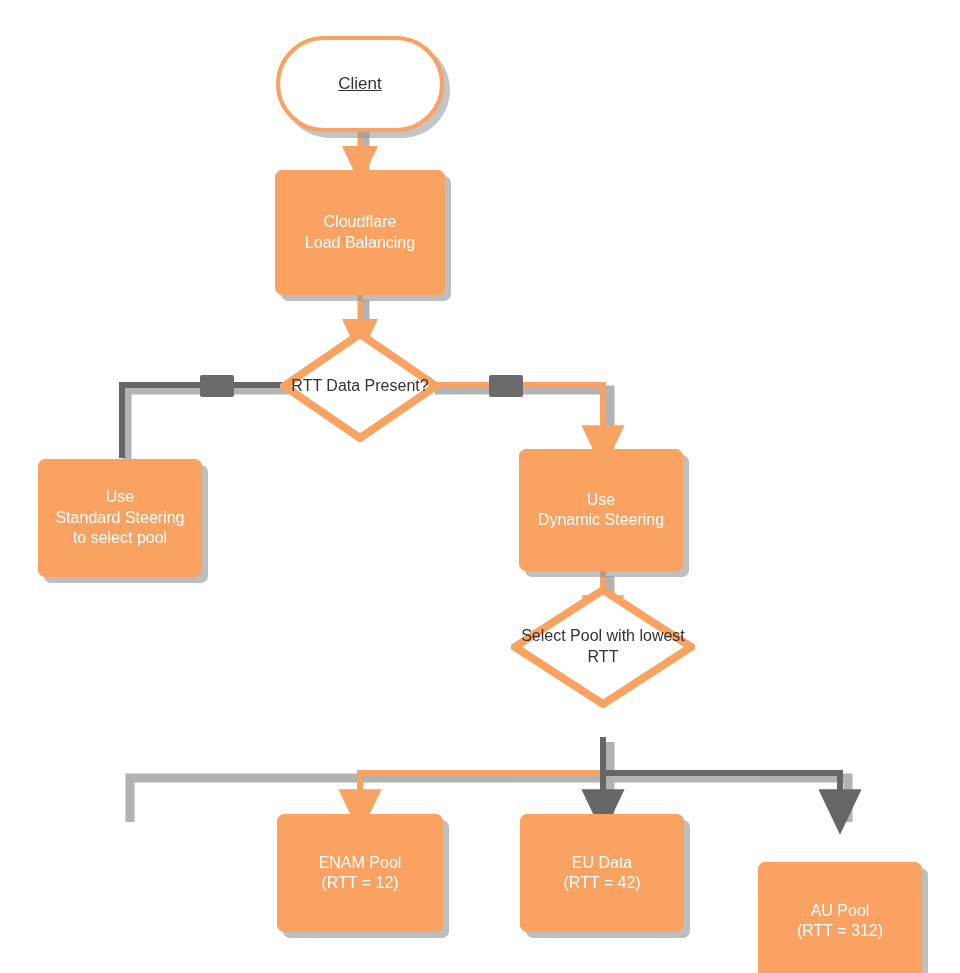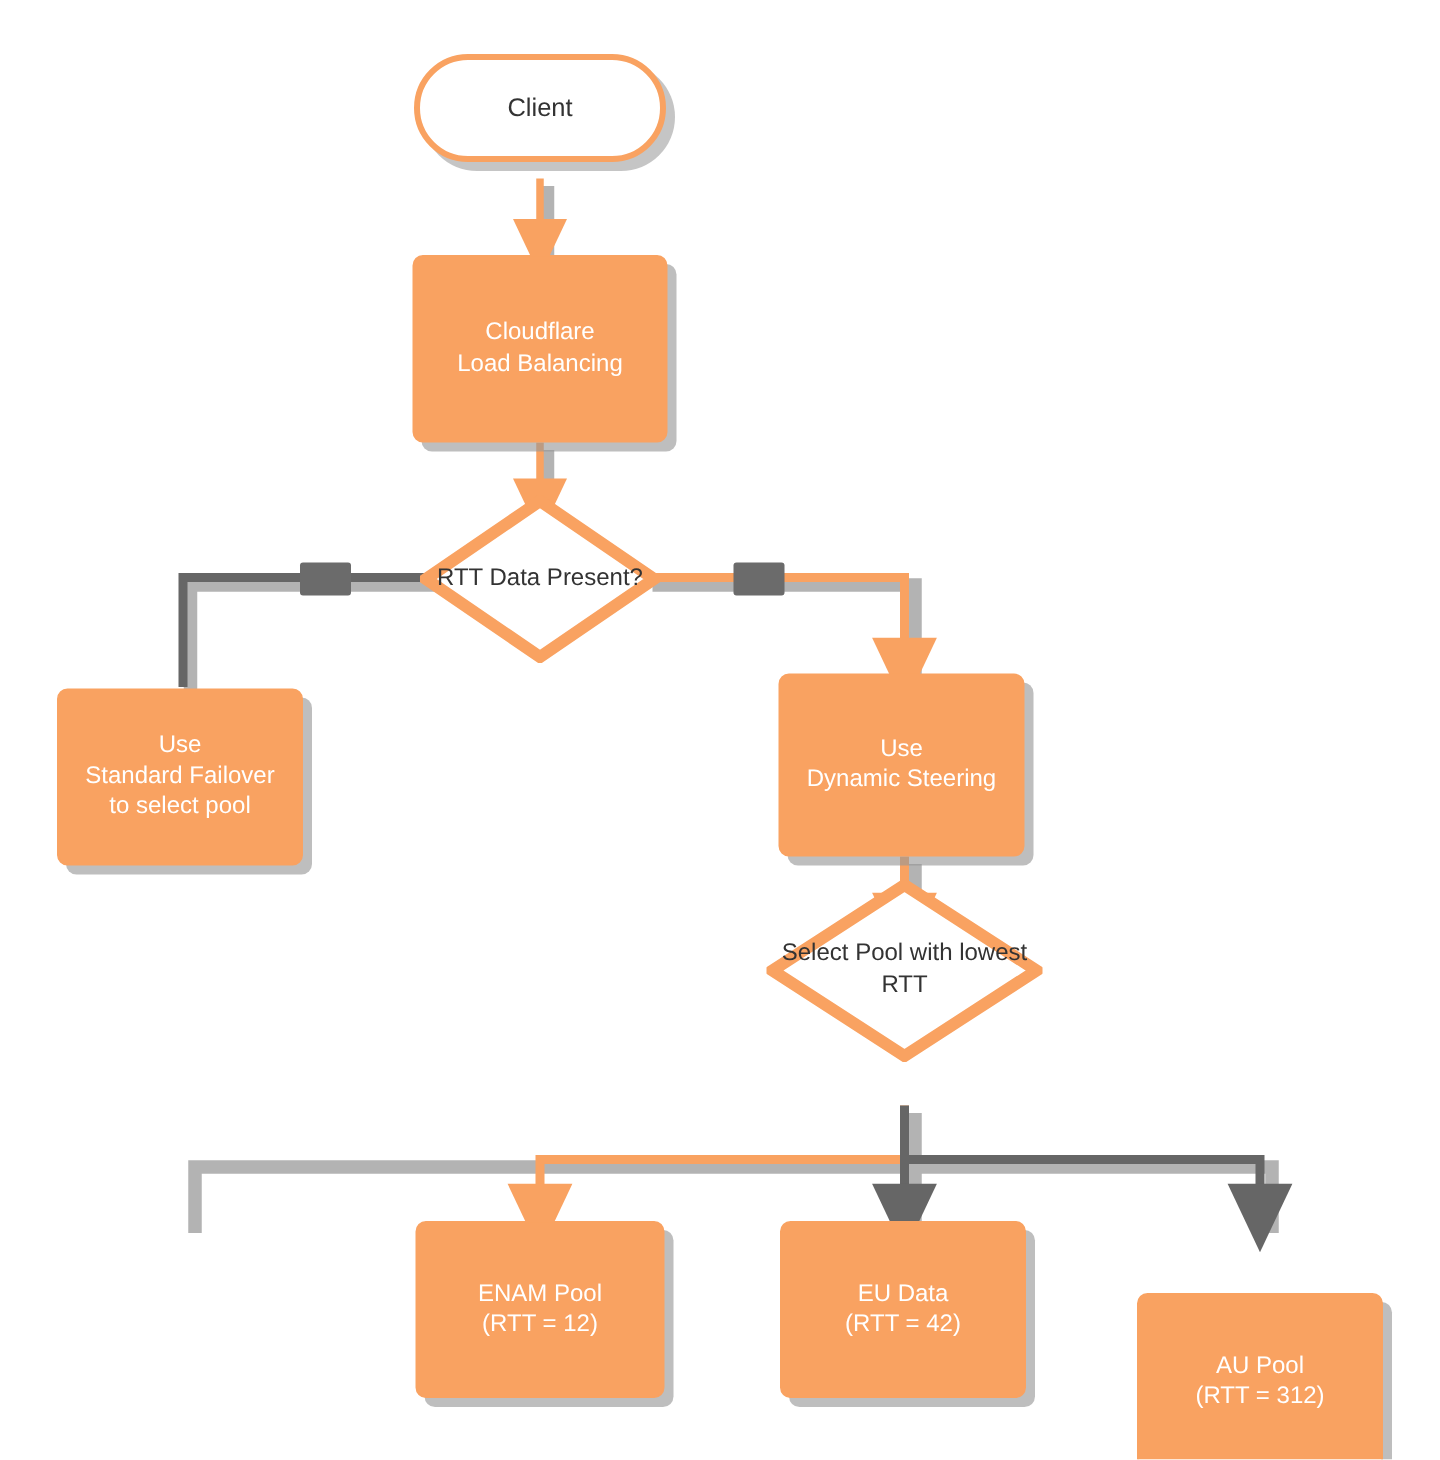--- a/index.html
+++ b/index.html
@@ -128,21 +128,21 @@
 
     <path d="M603,571 L603,618" stroke="#f9a261" stroke-width="6" fill="none" marker-end="url(#arrow-orange)"></path>
 
     <path d="M603,737 L603,773 L360,773 L360,812" stroke="#f9a261" stroke-width="6" fill="none" stroke-linejoin="miter" marker-end="url(#arrow-orange)"></path>
 
     <path d="M603,737 L603,812" stroke="#666666" stroke-width="6" fill="none" marker-end="url(#arrow-gray)"></path>
 
     <path d="M603,773 L840,773 L840,812" stroke="#666666" stroke-width="6" fill="none" stroke-linejoin="miter" marker-end="url(#arrow-gray)"></path>
   </svg>
 
-  <div class="node node-terminal" style="left:276px; top:36px; width:168px; height:72px;">
+  <div class="node node-terminal" style="left:276px; top:36px; width:168px; height:96px;text-decoration:underline;">
     <span class="node-label">
       <span class="ln">Client</span>
     </span>
   </div>
 
   <div class="node node-decision" style="left:280px; top:330px; width:160px; height:112px;">
     <svg class="diamond-shape" viewBox="0 0 160 112" preserveAspectRatio="none">
       <polygon points="80,4 156,56 80,108 4,56" fill="#ffffff" stroke="#f9a261" stroke-width="8" stroke-linejoin="miter"></polygon>
     </svg>
     <span class="diamond-label">
@@ -154,21 +154,21 @@
   <div class="node node-process" style="left:275px; top:170px; width:170px; height:125px;">
     <span class="node-label">
       <span class="ln">Cloudflare</span>
       <span class="ln">Load Balancing</span>
     </span>
   </div>
 
   <div class="node node-process" style="left:38px; top:459px; width:164px; height:118px;">
     <span class="node-label">
       <span class="ln">Use</span>
-      <span class="ln">Standard Failover</span>
+      <span class="ln">Standard Steering</span>
       <span class="ln">to select pool</span>
     </span>
   </div>
 
   <div class="node node-process" style="left:519px; top:449px; width:164px; height:122px;">
     <span class="node-label">
       <span class="ln">Use</span>
       <span class="ln">Dynamic Steering</span>
     </span>
   </div>

